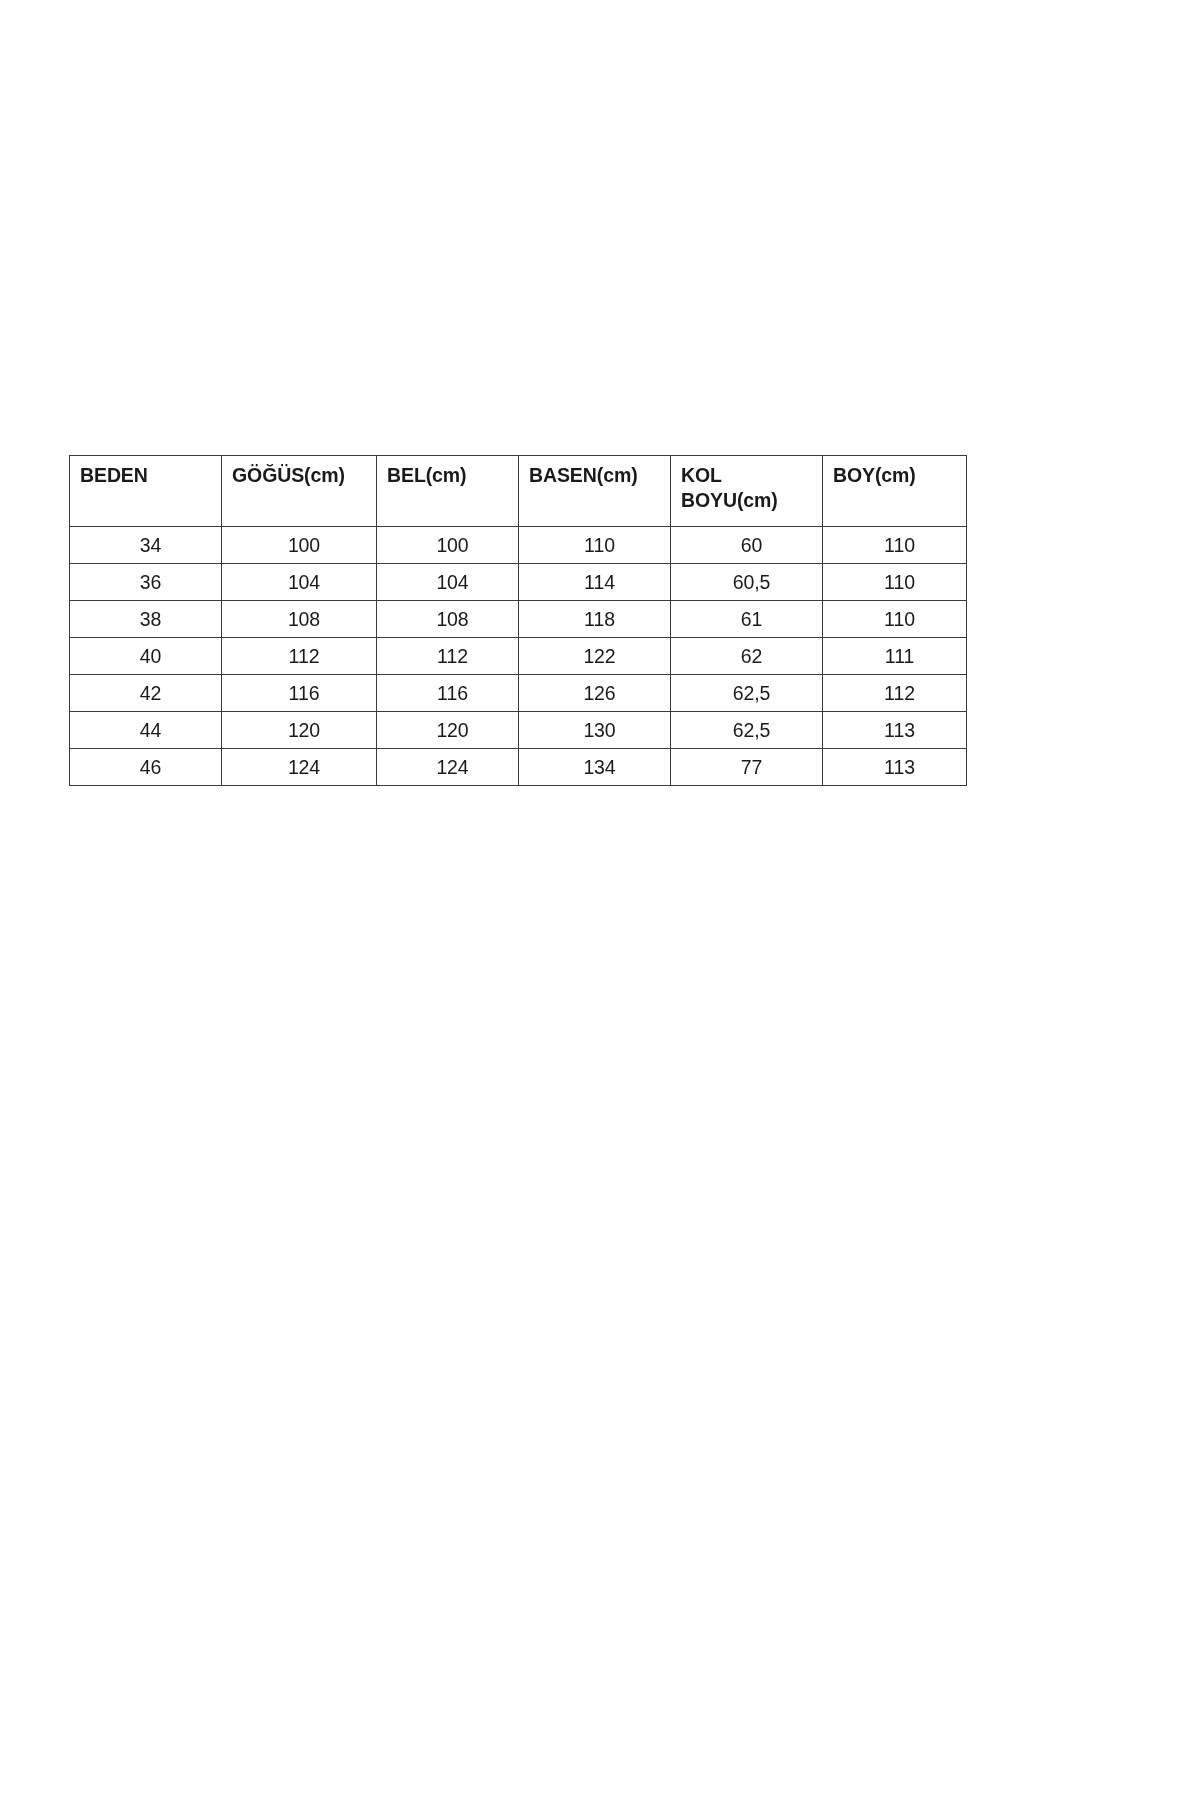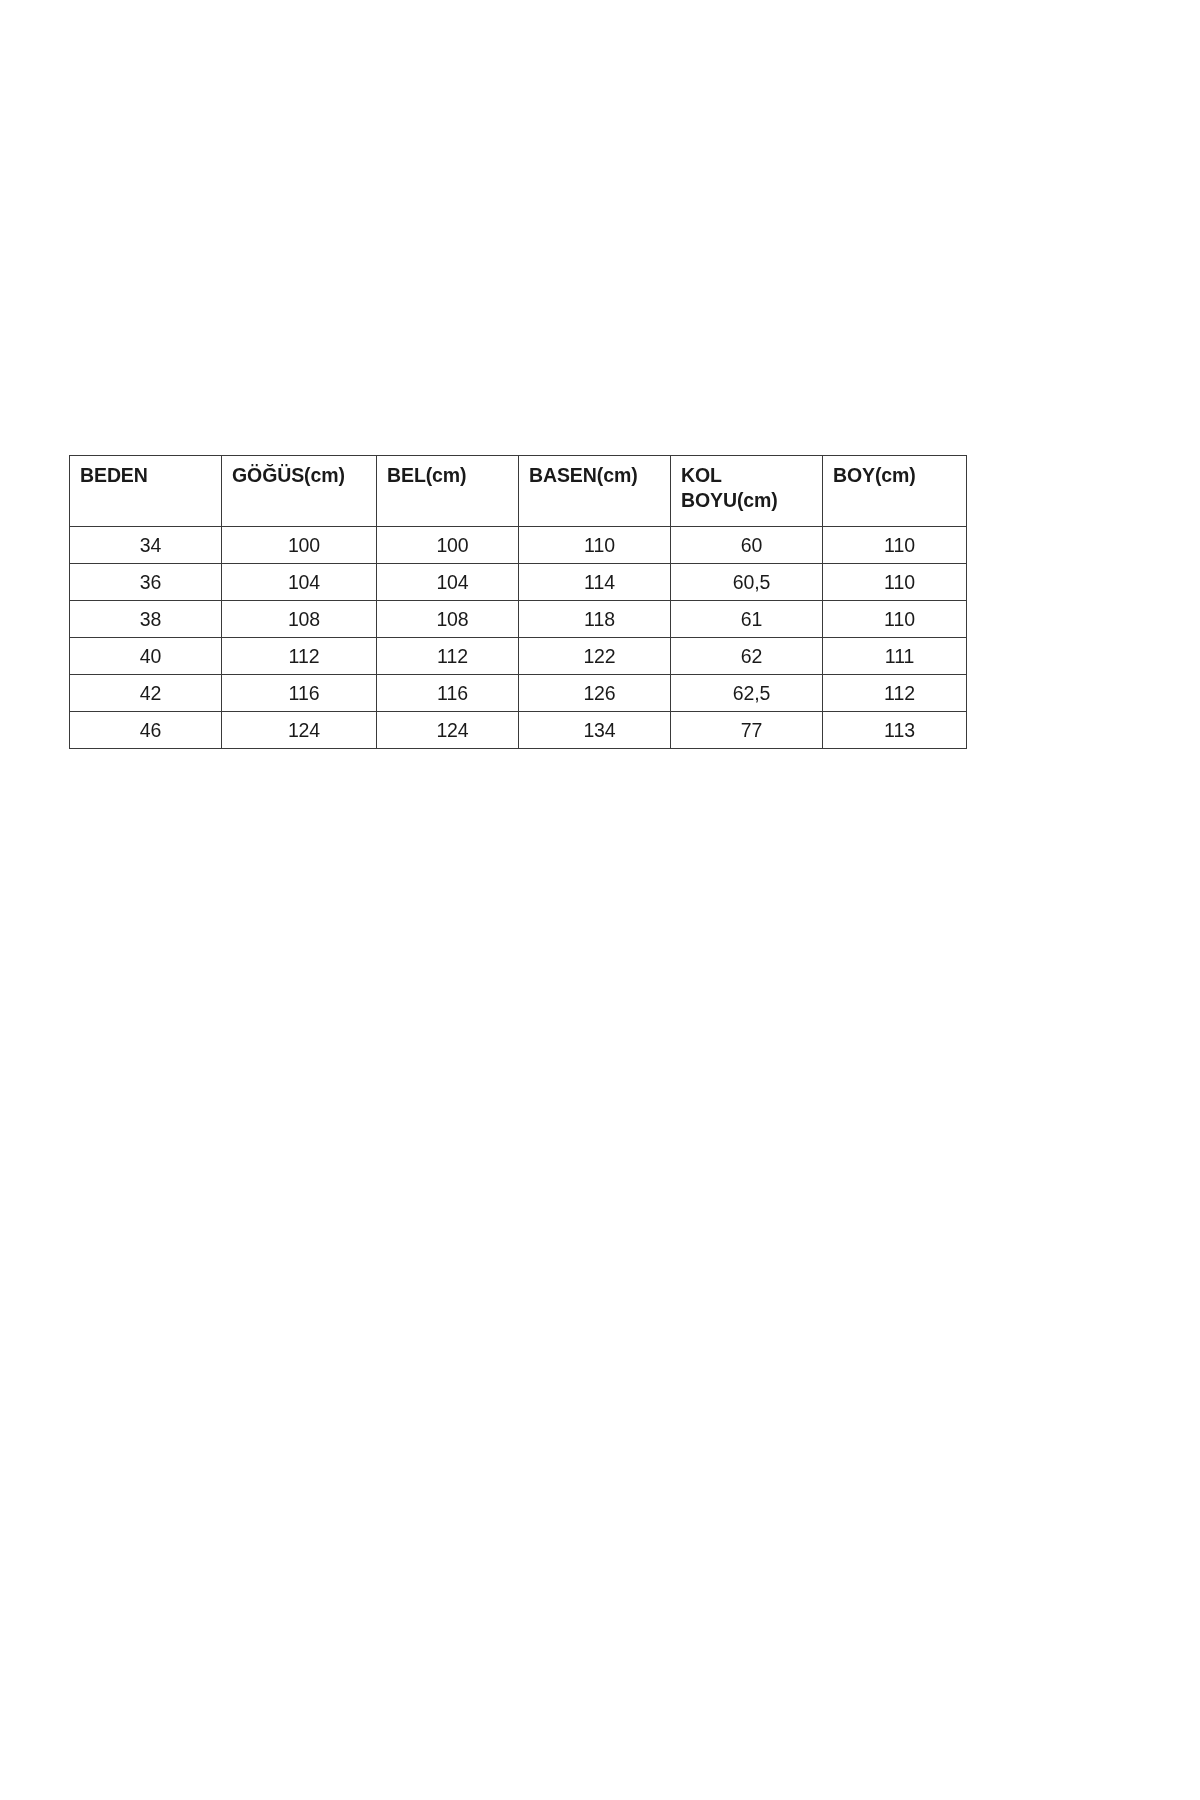--- a/index.html
+++ b/index.html
@@ -146,20 +146,28 @@
         </tr>
         <tr>
           <td>42</td>
           <td>116</td>
           <td>116</td>
           <td>126</td>
           <td>62,5</td>
           <td>112</td>
         </tr>
         <tr>
+          <td>44</td>
+          <td>120</td>
+          <td>120</td>
+          <td>130</td>
+          <td>62,5</td>
+          <td>113</td>
+        </tr>
+        <tr>
           <td>46</td>
           <td>124</td>
           <td>124</td>
           <td>134</td>
           <td>77</td>
           <td>113</td>
         </tr>
       </tbody>
     </table>
   </div>

